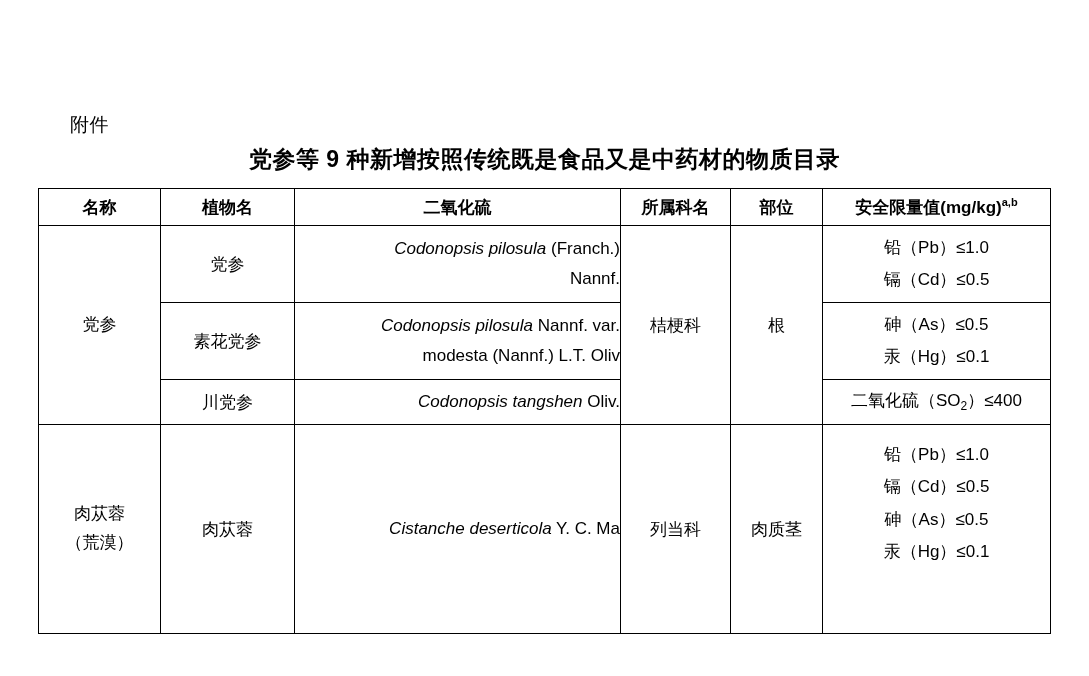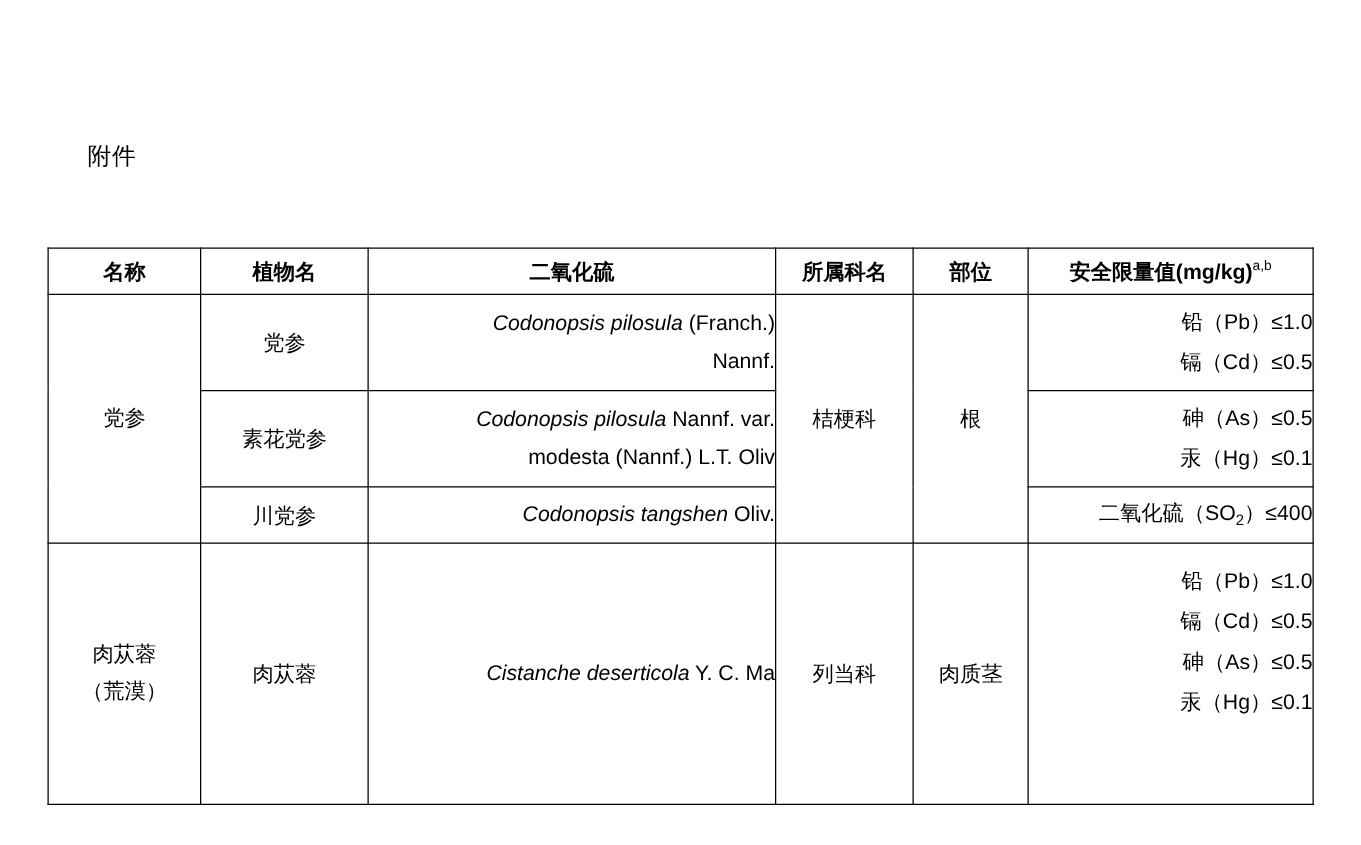--- a/index.html
+++ b/index.html
@@ -38,21 +38,21 @@
     width: 1089px;
     text-align: center;
     font-size: 23px;
     font-weight: bold;
     font-family: "Liberation Sans", "DejaVu Sans", sans-serif;
     letter-spacing: 0.5px;
   }
   table.main-table {
     position: absolute;
     left: 38px;
-    top: 160px;
+    top: 150px;
     width: 1012px;
     border-collapse: collapse;
     table-layout: fixed;
     border-radius: 19px;
   }
   table.main-table td {
     border: 1px solid #000000;
     padding: 0;
     vertical-align: middle;
     font-size: 17px;
@@ -62,35 +62,35 @@
     text-align: center;
     height: 36px;
     font-family: "Liberation Sans", "DejaVu Sans", sans-serif;
   }
   .hdr-bold {
     font-weight: bold;
   }
   .sup {
     font-size: 11px;
     vertical-align: super;
-    font-weight: normal;
+    font-weight: bold;
   }
   .c-center {
     text-align: center;
   }
   .latin {
     font-family: "Liberation Serif", "DejaVu Serif", serif;
     font-size: 18px;
     line-height: 1.75;
     padding: 8px 10px;
     text-align: right;
   }
   .limits {
     padding: 8px 10px 8px 12px;
-    text-align: right;
+    text-align: center;
     line-height: 1.9;
     font-size: 17px;
   }
   .limits div {
     white-space: nowrap;
   }
   .limits sub {
     font-size: 12px;
     vertical-align: sub;
   }
@@ -103,20 +103,21 @@
     height: 44px;
   }
 </style>
 </head>
 <body>
 
 <div class="page">
 
   <div class="attachment-label">附件</div>
 
+  <div class="doc-title">党参等 9 种新增按照传统既是食品又是中药材的物质目录</div>
 
   <table class="main-table">
     <colgroup>
       <col style="width:122px">
       <col style="width:134px">
       <col style="width:326px">
       <col style="width:110px">
       <col style="width:92px">
       <col style="width:228px">
     </colgroup>

